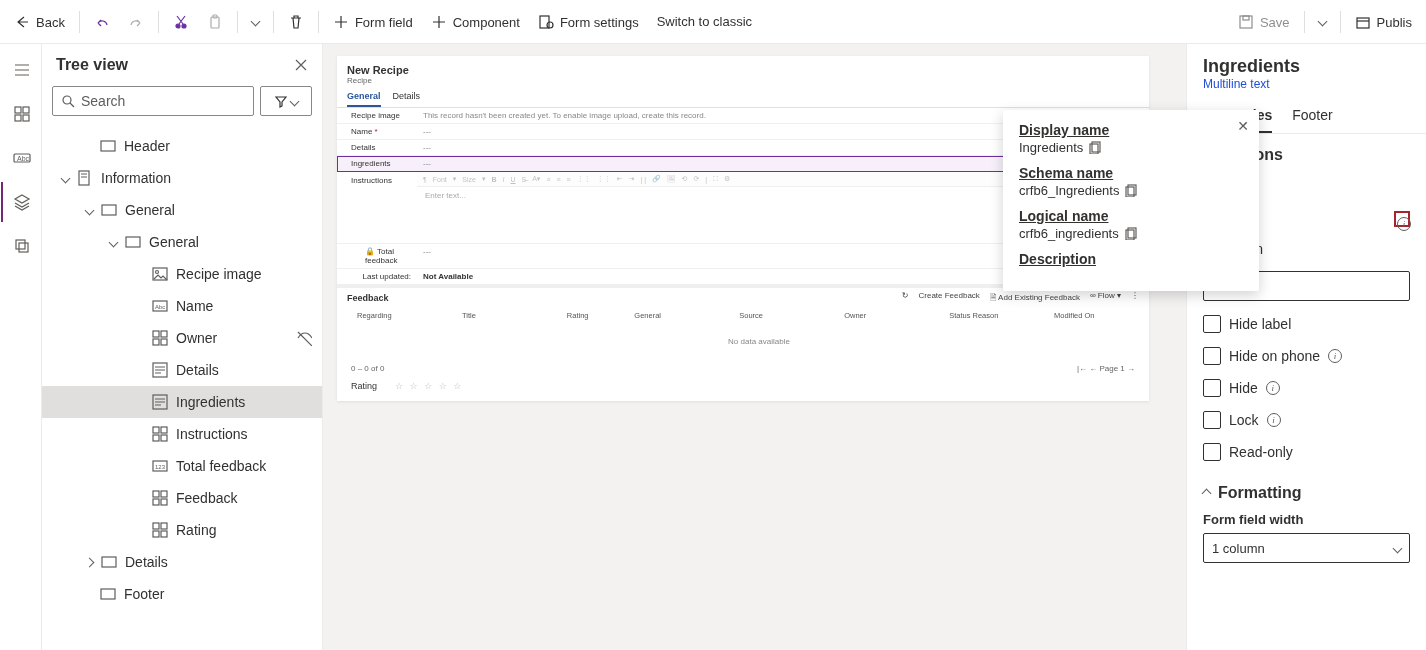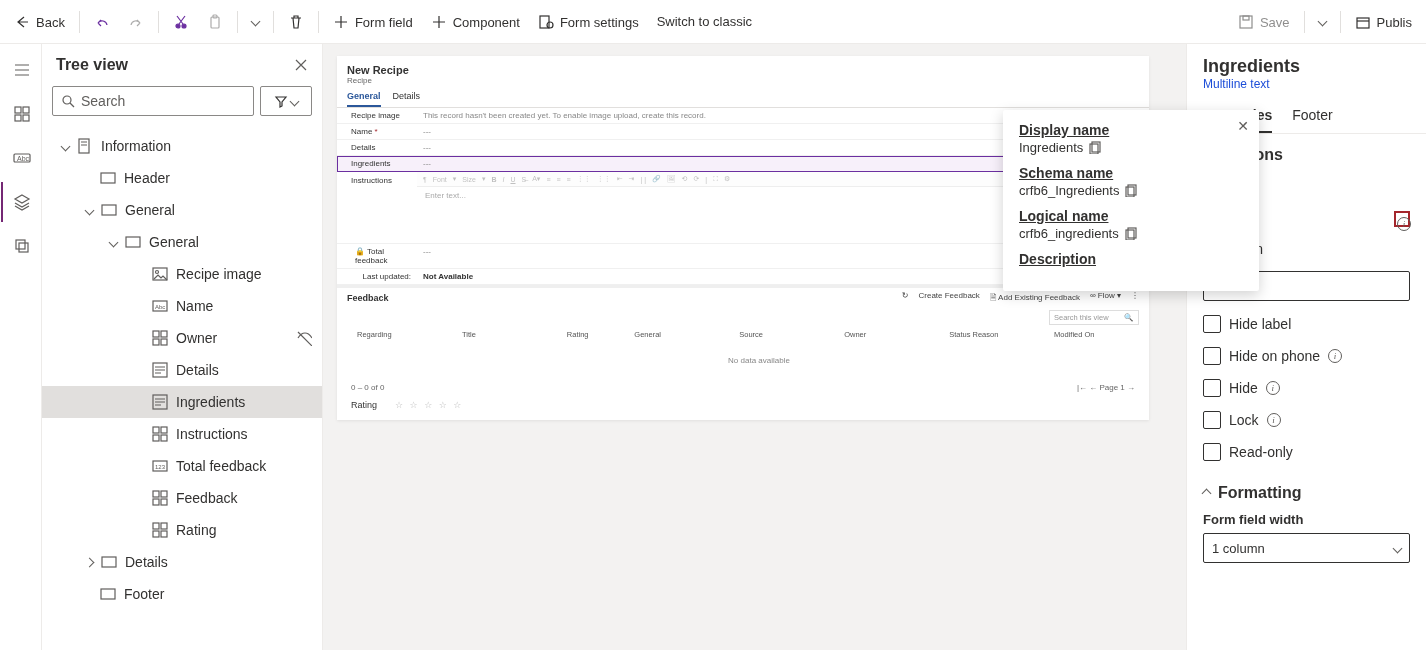--- a/index.html
+++ b/index.html
@@ -236,33 +236,33 @@
         <span>Search</span>
       </div>
       <div class="filterbox">
         <svg width="14" height="14">
             <path d="M2 3h10l-4 5v4l-2 1v-5z"></path>
           </svg>
         <span class="chev"></span>
       </div>
     </div>
     <div class="tree">
+      <div class="tn" style="padding-left:58px">
+          <svg class="ico">
+            <rect x="1" y="3" width="14" height="10"></rect>
+          </svg>
+          <span class="lbl">Header</span>
+        </div>
       <div class="tn" style="padding-left:20px">
           <span class="chev"></span>
           <svg class="ico">
             <rect x="2" y="1" width="10" height="14"></rect>
             <path d="M4 4h6M4 7h6"></path>
           </svg>
           <span class="lbl">Information</span>
-        </div>
-      <div class="tn" style="padding-left:58px">
-          <svg class="ico">
-            <rect x="1" y="3" width="14" height="10"></rect>
-          </svg>
-          <span class="lbl">Header</span>
         </div>
       <div class="tn" style="padding-left:44px">
           <span class="chev"></span>
           <svg class="ico">
             <rect x="1" y="3" width="14" height="10"></rect>
           </svg>
           <span class="lbl">General</span>
         </div>
       <div class="tn" style="padding-left:68px">
           <span class="chev"></span>
@@ -417,45 +417,39 @@
                   <span>⟲</span>
                   <span>⟳</span>
                   <span>|</span>
                   <span>⛶</span>
                   <span>⚙</span>
             </div>
             <div class="rtebody">Enter text...</div>
           </td>
         </tr>
         <tr>
-              <td class="l" style="padding-left:18px">🔒 <span>Total feedback</span></td>
+              <td class="l" style="padding-left:28px">🔒 <span>Total feedback</span></td>
               <td class="v">---</td>
             </tr>
         <tr>
               <td class="l" style="text-align:right">Last updated:</td>
               <td class="v" style="font-weight:600;color:#333">Not Available</td>
             </tr>
       </tbody>
         </table>
       <div class="feedback-hdr">
         <span class="ttl">Feedback</span>
         <div class="feedback-tools">
           <span>↻</span>
           <span>Create Feedback</span>
           <span>🗎 <span>Add Existing Feedback</span></span>
           <span>∞ <span>Flow</span> ▾</span>
           <span>⋮</span>
         </div>
       </div>
-      <div style="display:flex;justify-content:flex-end;padding:2px 10px">
-        <div style="border:1px solid #ddd;padding:2px 4px;font-size:7.5px;color:#999;width:90px;display:flex;justify-content:space-between">
-            <span>Search this view</span>
-            <span>🔍</span>
-          </div>
-      </div>
       <div class="gridhead">
         <div>Regarding</div>
           <div>Title</div>
           <div style="flex:.5">Rating</div>
           <div>General</div>
           <div>Source</div>
           <div>Owner</div>
           <div>Status Reason</div>
           <div>Modified On</div>
       </div>

